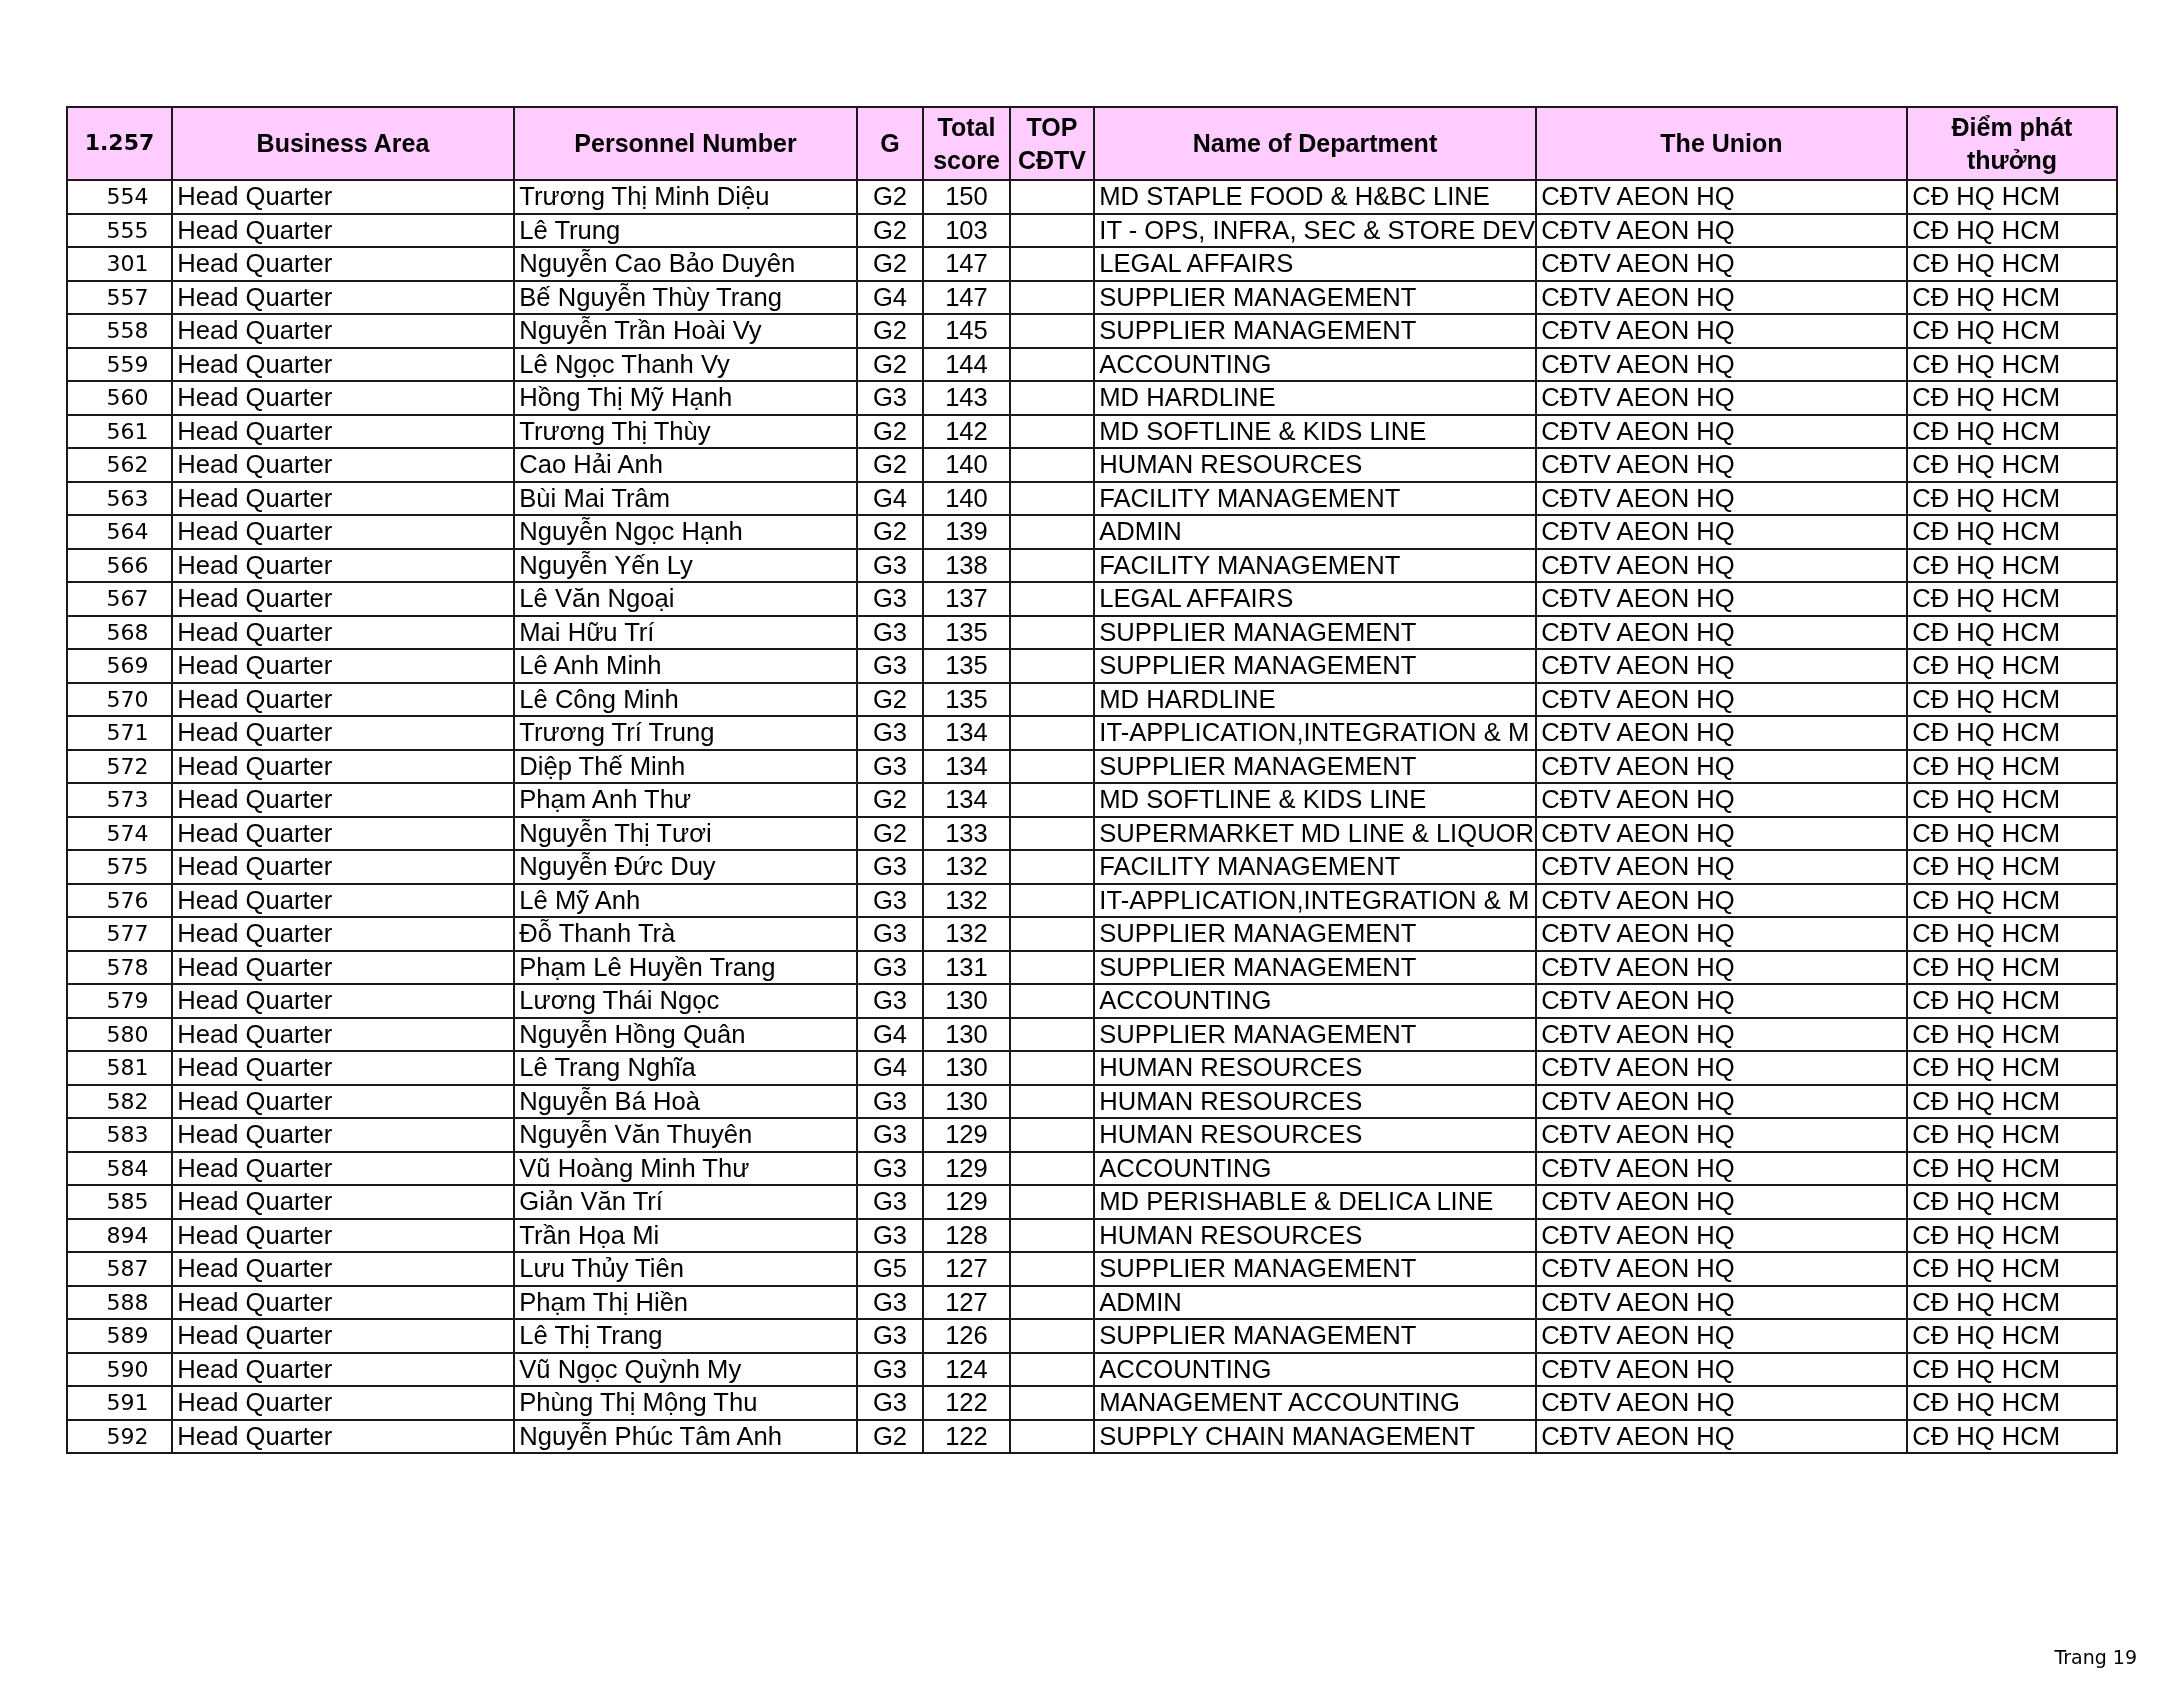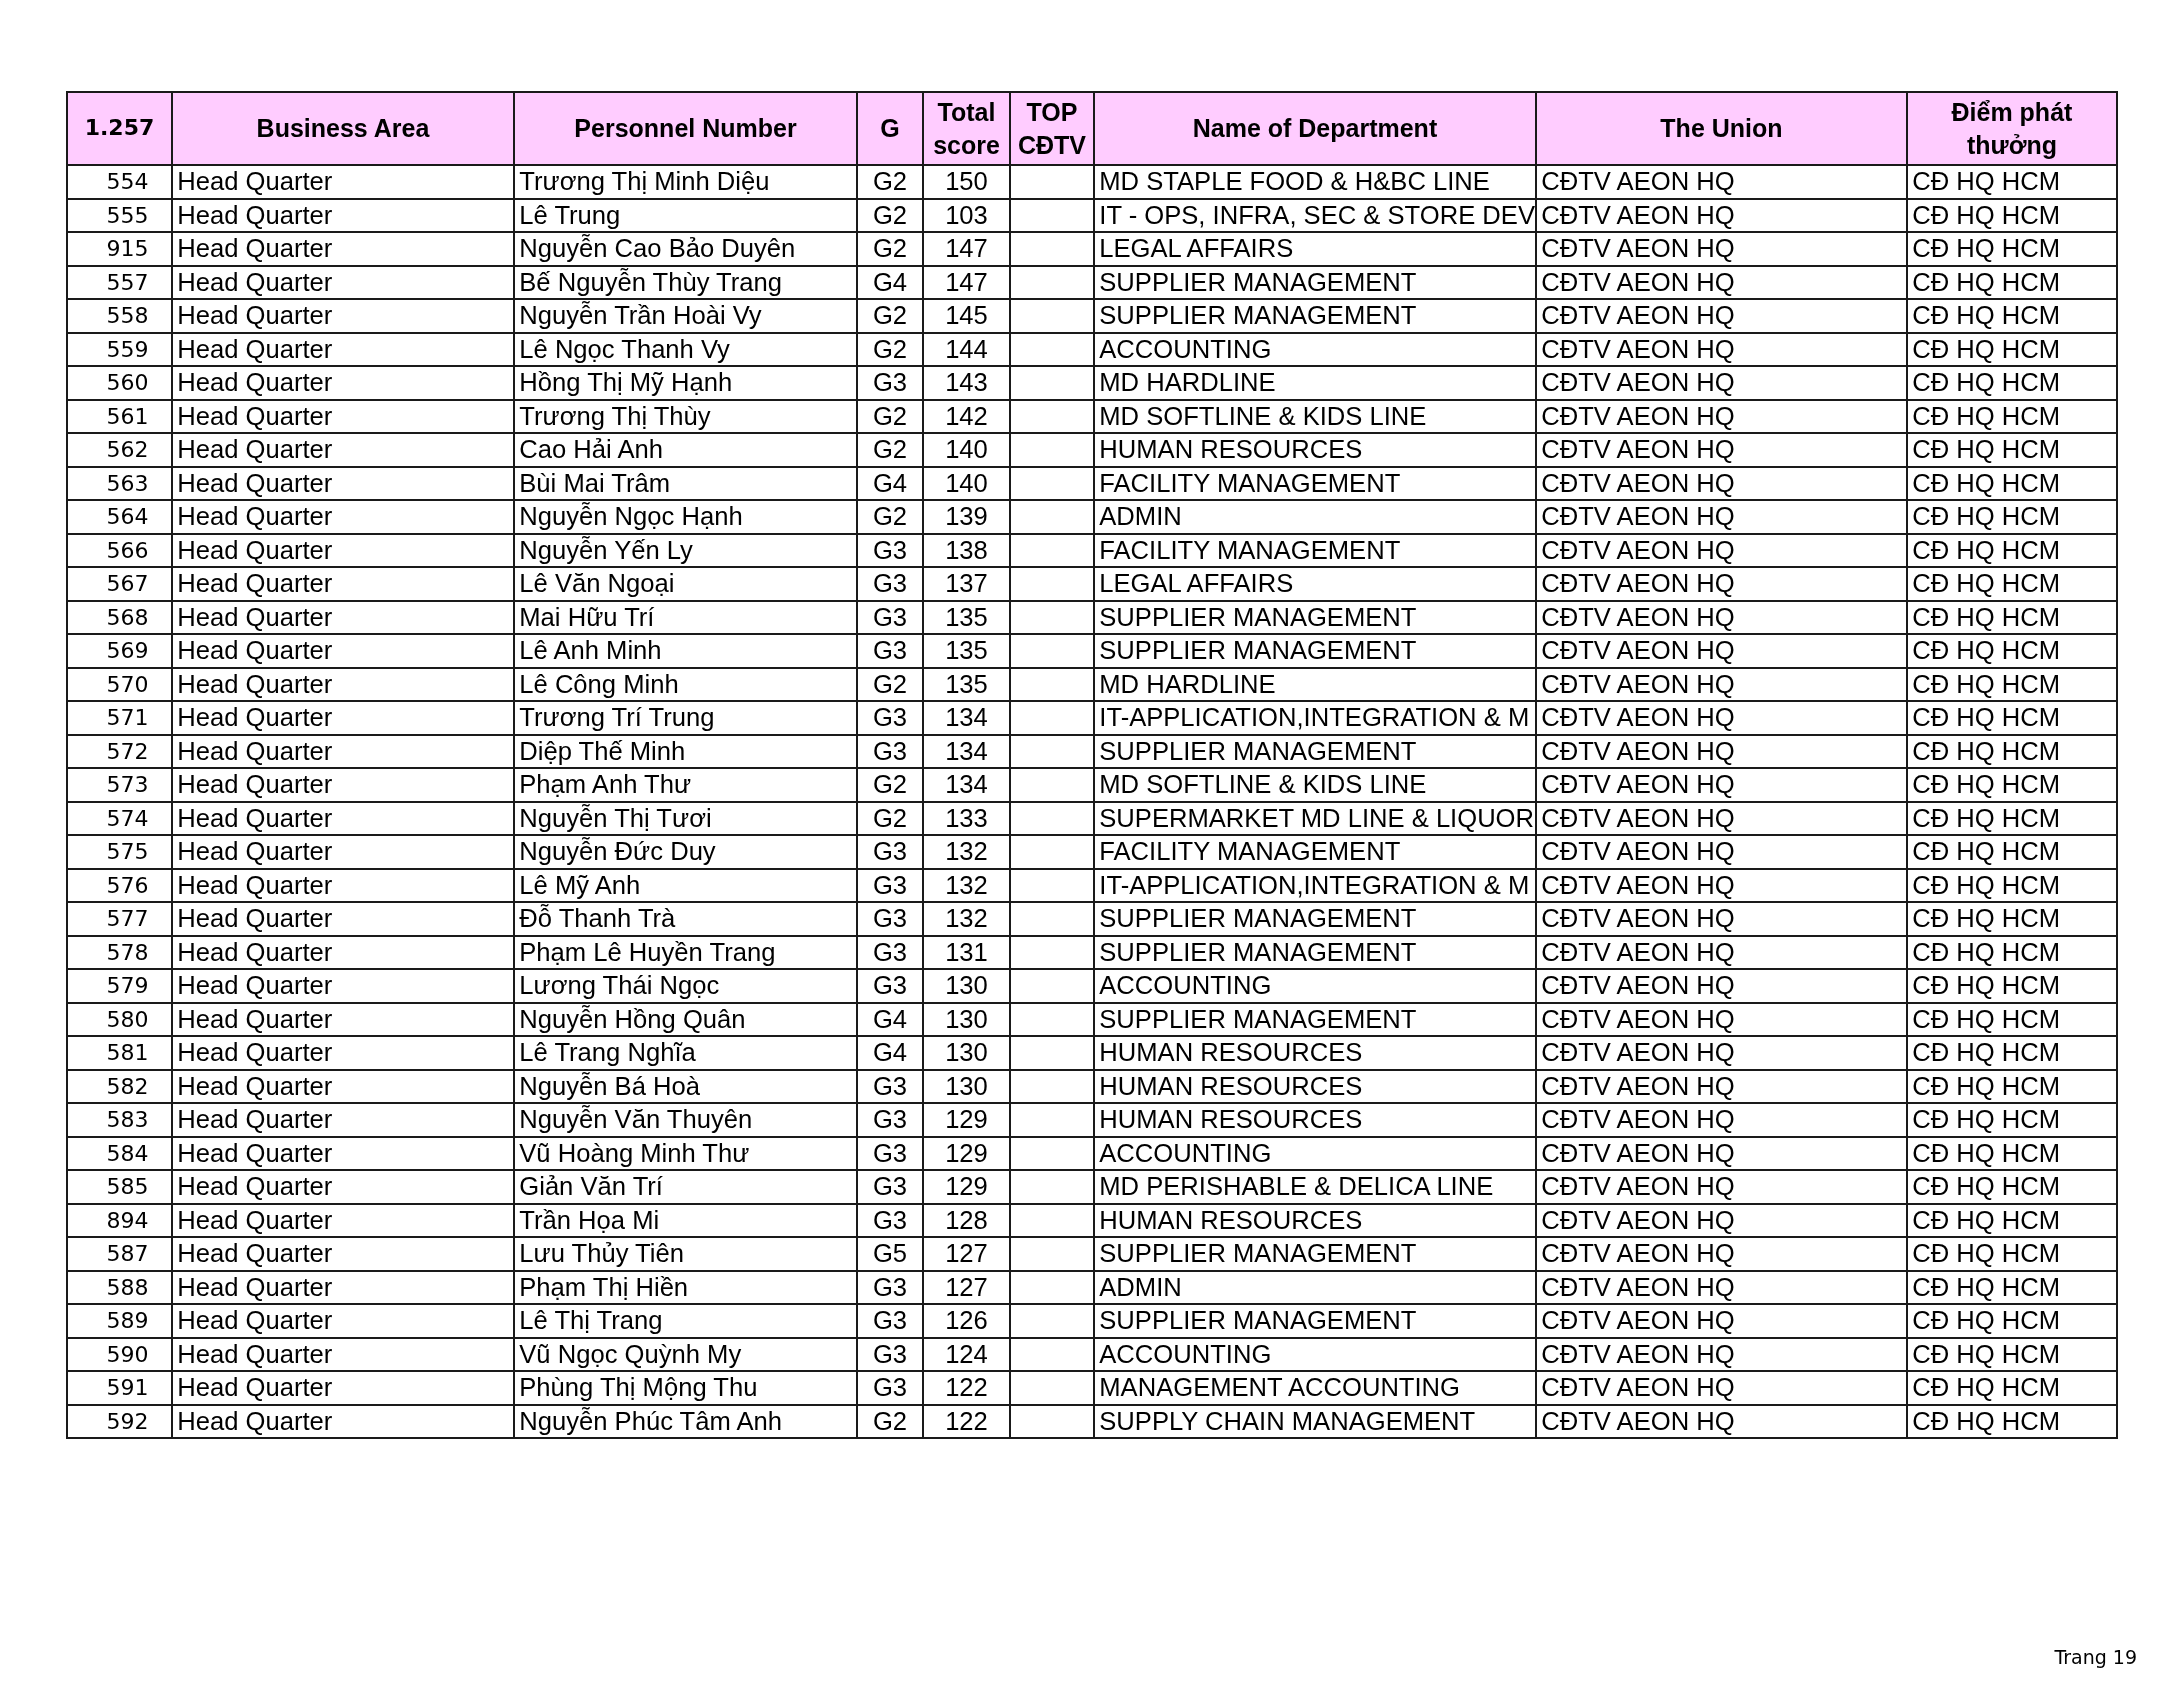--- a/index.html
+++ b/index.html
@@ -1,17 +1,17 @@
 <!DOCTYPE html>
 <html style="font-size:13.6px"><head>
 <meta charset="utf-8">
 <style>
   html, body { margin: 0; padding: 0; background: #ffffff; }
   body { width: 2181px; height: 1685px; position: relative; overflow: hidden; font-family: "Liberation Sans", sans-serif; color: #000; }
-  .sheet { position: absolute; left: 66px; top: 91px; border-collapse: collapse; table-layout: fixed; }
+  .sheet { position: absolute; left: 66px; top: 106px; border-collapse: collapse; table-layout: fixed; }
   .sheet th, .sheet td { border: 2.1px solid #1a1a1a; padding: 0; overflow: hidden; white-space: nowrap; }
   .sheet th { background: #ffccff; font-weight: bold; font-size: 25px; height: 71px; text-align: center; line-height: 1.3; }
   .sheet th.count { font-family: "DejaVu Sans", sans-serif; font-size: 22px; }
   .sheet td { height: 31.5px; font-size: 25.6px; line-height: 31.5px; padding-left: 4.3px; text-overflow: clip; }
   .sheet td.c-idx { font-family: "DejaVu Sans", sans-serif; font-size: 22px; text-align: center; padding-left: 16px; }
   .sheet td.c-g, .sheet td.c-score { text-align: center; padding-left: 0; }
   .footer { position: absolute; right: 44px; top: 1646px; font-family: "DejaVu Sans", sans-serif; font-size: 19px; text-align: right; }
 </style>
 </head>
 <body>
@@ -58,21 +58,21 @@
     <td>Head Quarter</td>
     <td>Lê Trung</td>
     <td class="c-g">G2</td>
     <td class="c-score">103</td>
     <td></td>
     <td>IT - OPS, INFRA, SEC &amp; STORE DEV</td>
     <td>CĐTV AEON HQ</td>
     <td>CĐ HQ HCM</td>
   </tr>
       <tr>
-    <td class="c-idx">915</td>
+    <td class="c-idx">301</td>
     <td>Head Quarter</td>
     <td>Nguyễn Cao Bảo Duyên</td>
     <td class="c-g">G2</td>
     <td class="c-score">147</td>
     <td></td>
     <td>LEGAL AFFAIRS</td>
     <td>CĐTV AEON HQ</td>
     <td>CĐ HQ HCM</td>
   </tr>
       <tr>

